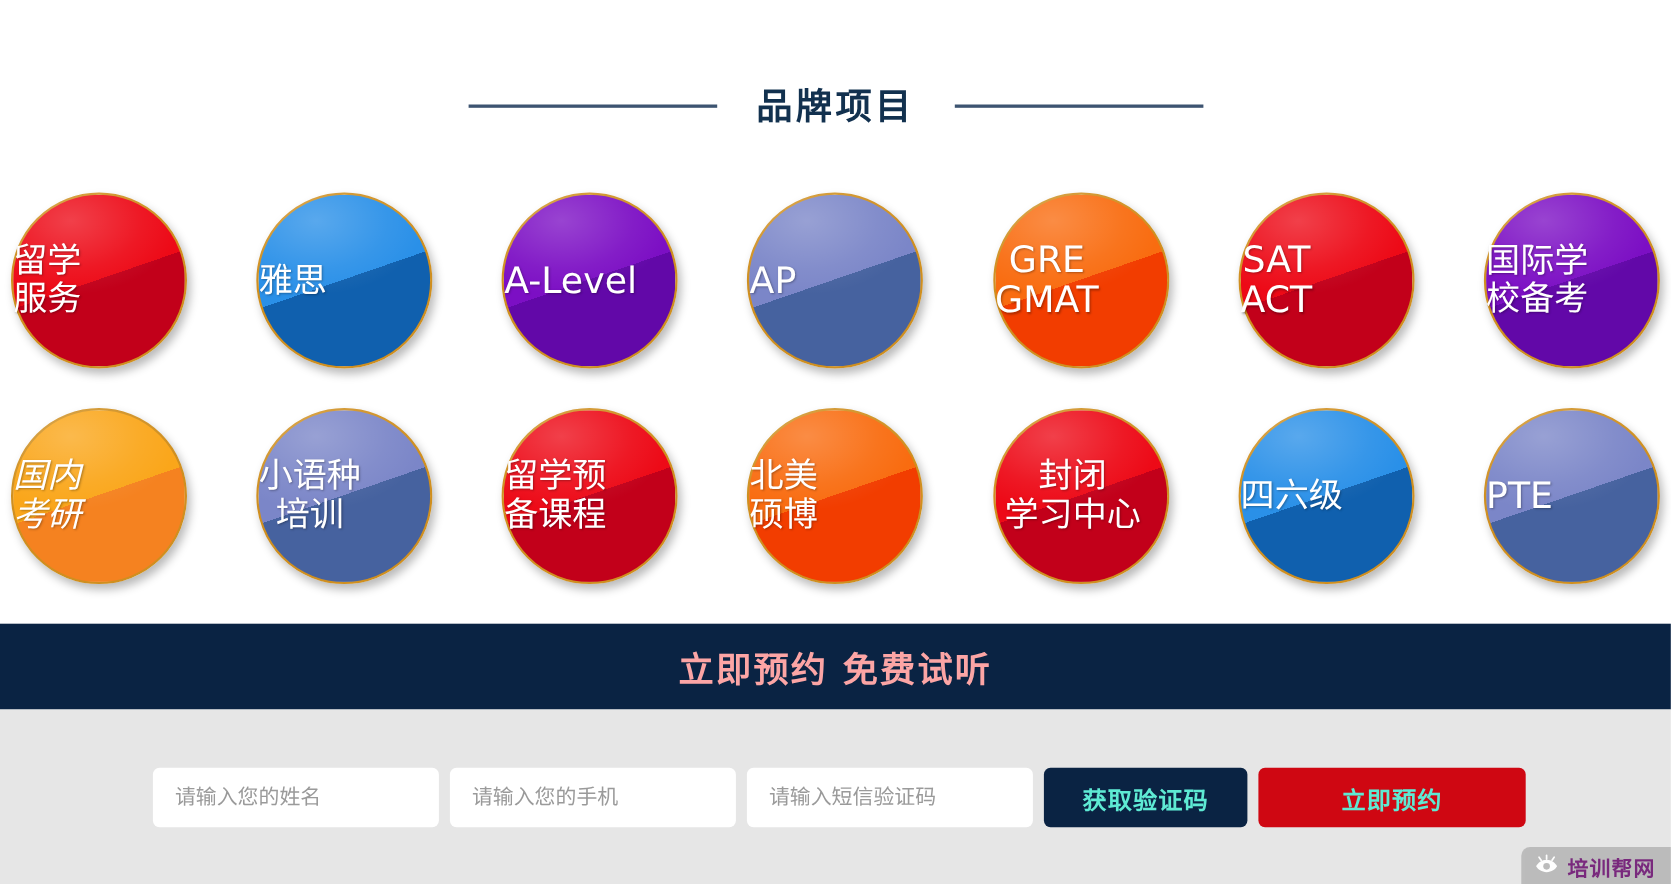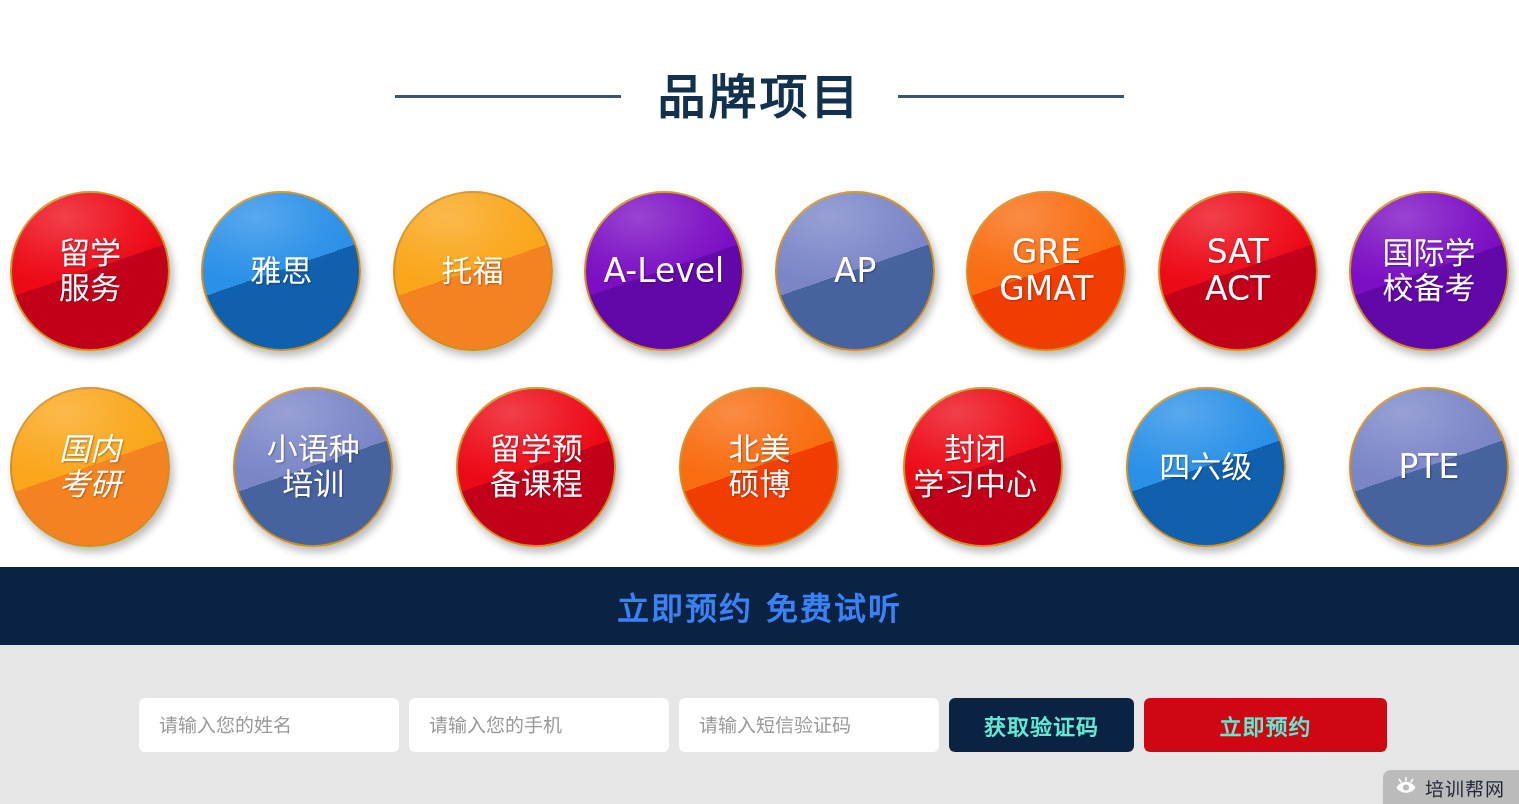--- a/index.html
+++ b/index.html
@@ -25,21 +25,21 @@
     justify-content: center;
     gap: 36px;
     padding-top: 18px;
   }
   .title-rule {
     width: 226px;
     height: 3px;
     background: #3d5471;
   }
   .section-title {
-    font-size: 48px;
+    font-size: 33px;
     font-weight: bold;
     color: #12314f;
     letter-spacing: 3px;
     line-height: 1;
     font-family: "DejaVu Sans", "Liberation Sans", sans-serif;
     white-space: nowrap;
   }
 
   
   .circle-grid {
@@ -56,29 +56,29 @@
     align-items: flex-start;
   }
   .circle-cell {
     width: 160px;
     height: 160px;
     position: relative;
     flex: 0 0 160px;
   }
   .brand-circle {
     position: absolute;
-    top: 16px;
+    top: 0;
     left: 0;
     width: 160px;
     height: 160px;
     border-radius: 50%;
     border: 2px solid #cf8f20;
     display: flex;
     align-items: center;
-    justify-content: center;
+    justify-content: flex-start;
     overflow: visible;
     box-shadow: 3px 5px 9px rgba(0,0,0,0.28);
     cursor: pointer;
   }
   .brand-circle .gloss {
     position: absolute;
     inset: -2px;
     border-radius: 50%;
     background: radial-gradient(ellipse 88% 60% at 34% 16%,
         rgba(255,255,255,0.22) 0%,
@@ -103,21 +103,21 @@
 
   
   .cta-banner {
     height: 78px;
     background: #0a2343;
     display: flex;
     align-items: center;
     justify-content: center;
   }
   .cta-banner-text {
-    color: #3b82f6;
+    color: #fca5a5;
     font-size: 32px;
     font-weight: bold;
     letter-spacing: 2px;
     font-family: "DejaVu Sans", "Liberation Sans", sans-serif;
   }
 
   
   .form-strip {
     height: 159px;
     background: #e6e6e6;
@@ -164,23 +164,23 @@
     display: flex;
     align-items: center;
     gap: 8px;
     padding: 0 14px 0 12px;
     background: #b8b8b8;
     border-top-left-radius: 8px;
     opacity: 0.92;
   }
   .watermark-icon { width: 22px; height: 22px; display: block; }
   .watermark-text {
-    color: #0f172a;
+    color: #701a75;
     font-size: 19px;
-    font-weight: normal;
+    font-weight: bold;
     letter-spacing: 1px;
     font-family: "DejaVu Sans", "Liberation Sans", sans-serif;
   }
 </style>
 </head>
 <body>
 
 <div class="section-header">
   <div class="title-rule" style="background: rgb(61, 84, 113);"></div>
   <div class="section-title" style="color: rgb(18, 49, 79);">品牌项目</div>
@@ -193,26 +193,20 @@
         <div class="brand-circle" style="background: linear-gradient(161deg, rgb(237, 10, 23) 0%, rgb(237, 10, 23) 49.5%, rgb(194, 0, 26) 49.5%, rgb(194, 0, 26) 100%); border-color: rgb(207, 143, 32);">
           <div class="gloss"></div>
           <div class="circle-label cjk">留学
 服务</div>
         </div>
       </div>
       <div class="circle-cell">
         <div class="brand-circle" style="background: linear-gradient(161deg, rgb(42, 144, 232) 0%, rgb(42, 144, 232) 49.5%, rgb(16, 96, 174) 49.5%, rgb(16, 96, 174) 100%); border-color: rgb(207, 143, 32);">
           <div class="gloss"></div>
           <div class="circle-label cjk">雅思</div>
-        </div>
-      </div>
-      <div class="circle-cell">
-        <div class="brand-circle" style="background: linear-gradient(161deg, rgb(250, 166, 26) 0%, rgb(250, 166, 26) 49.5%, rgb(245, 130, 32) 49.5%, rgb(245, 130, 32) 100%); border-color: rgb(207, 143, 32);">
-          <div class="gloss"></div>
-          <div class="circle-label cjk">托福</div>
         </div>
       </div>
       <div class="circle-cell">
         <div class="brand-circle" style="background: linear-gradient(161deg, rgb(124, 15, 196) 0%, rgb(124, 15, 196) 49.5%, rgb(98, 8, 168) 49.5%, rgb(98, 8, 168) 100%); border-color: rgb(207, 143, 32);">
           <div class="gloss"></div>
           <div class="circle-label latin">A-Level</div>
         </div>
       </div>
       <div class="circle-cell">
         <div class="brand-circle" style="background: linear-gradient(161deg, rgb(123, 134, 200) 0%, rgb(123, 134, 200) 49.5%, rgb(70, 98, 159) 49.5%, rgb(70, 98, 159) 100%); border-color: rgb(207, 143, 32);">

